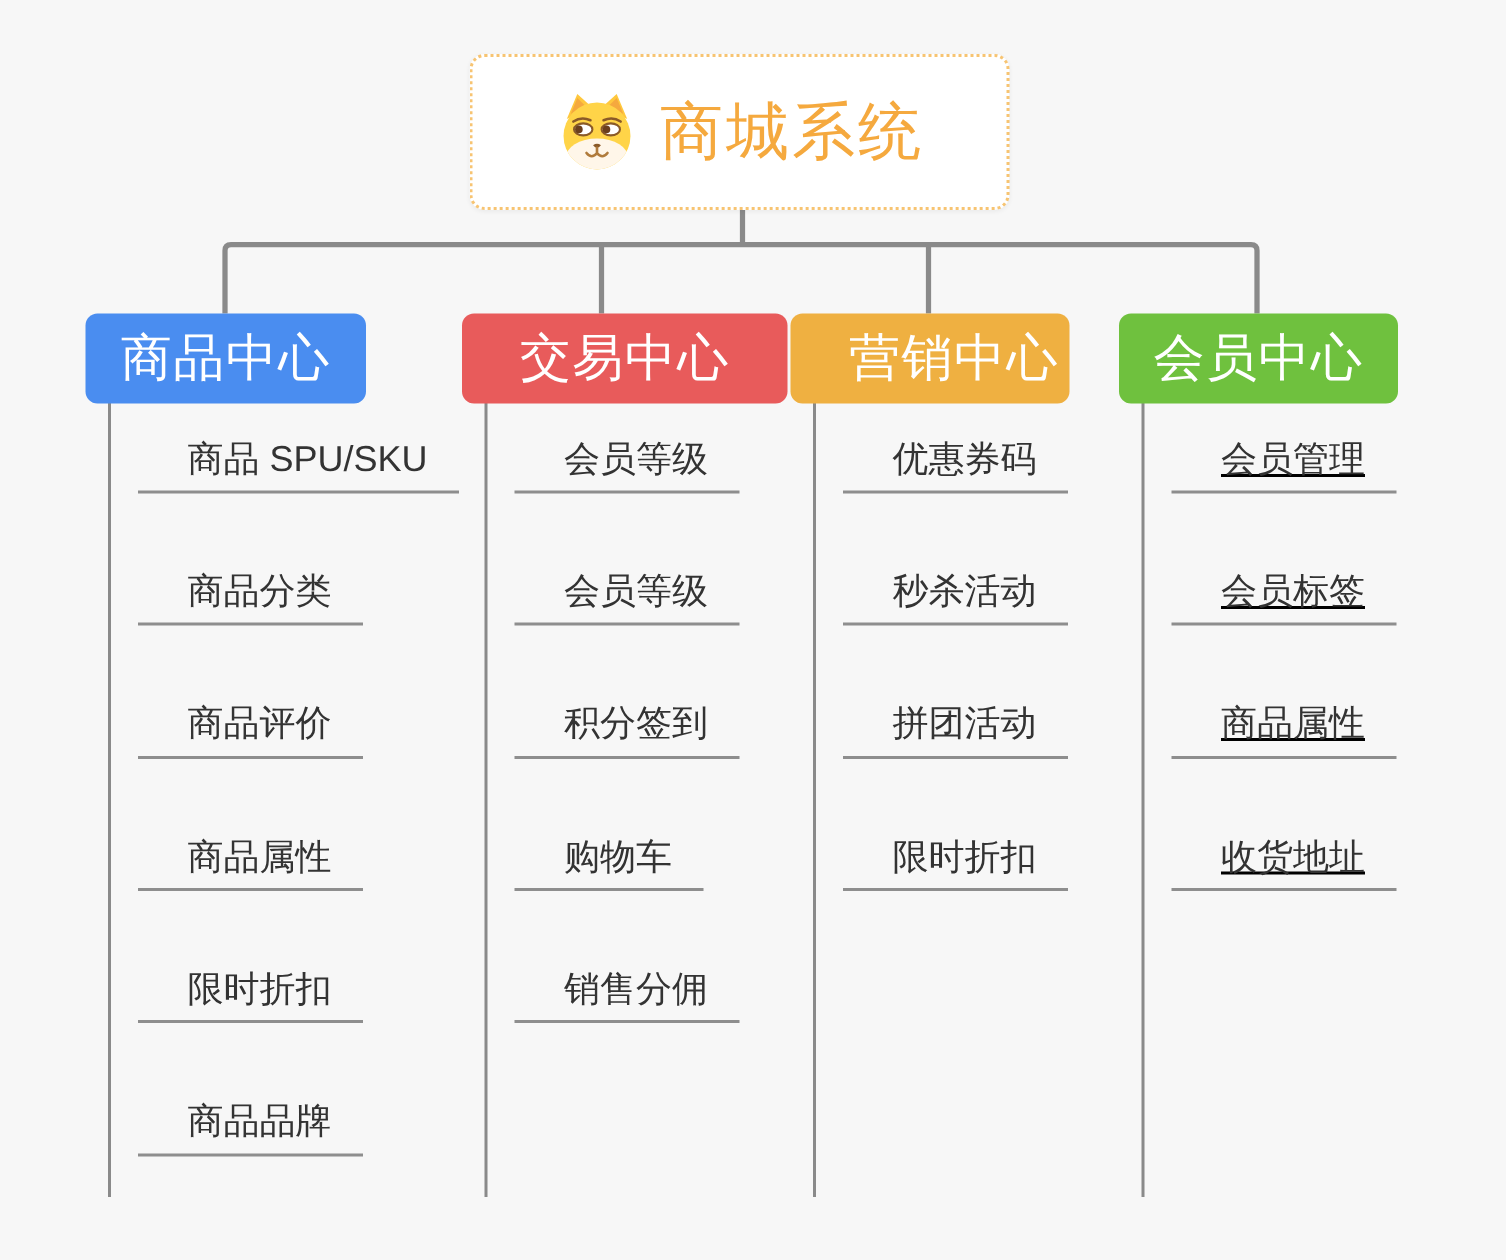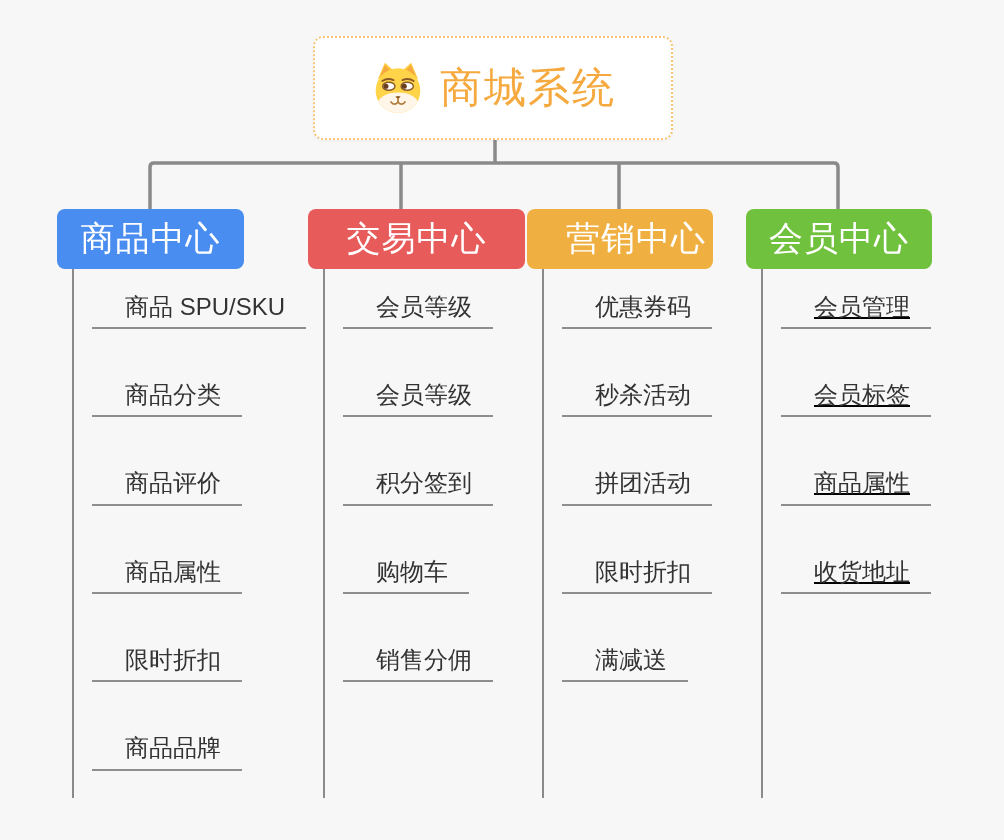--- a/index.html
+++ b/index.html
@@ -174,23 +174,20 @@
 
     <li class="child-item">
       <span class="child-label">拼团活动</span>
     </li>
 
 
     <li class="child-item">
       <span class="child-label">限时折扣</span>
     </li>
 
-    <li class="child-item">
-      <span class="child-label">满减送</span>
-    </li>
   </ul>
   <ul class="child-list col-4">
     <li class="child-item">
       <span class="child-label">会员管理</span>
     </li>
 
 
 
     <li class="child-item">
       <span class="child-label">会员标签</span>

